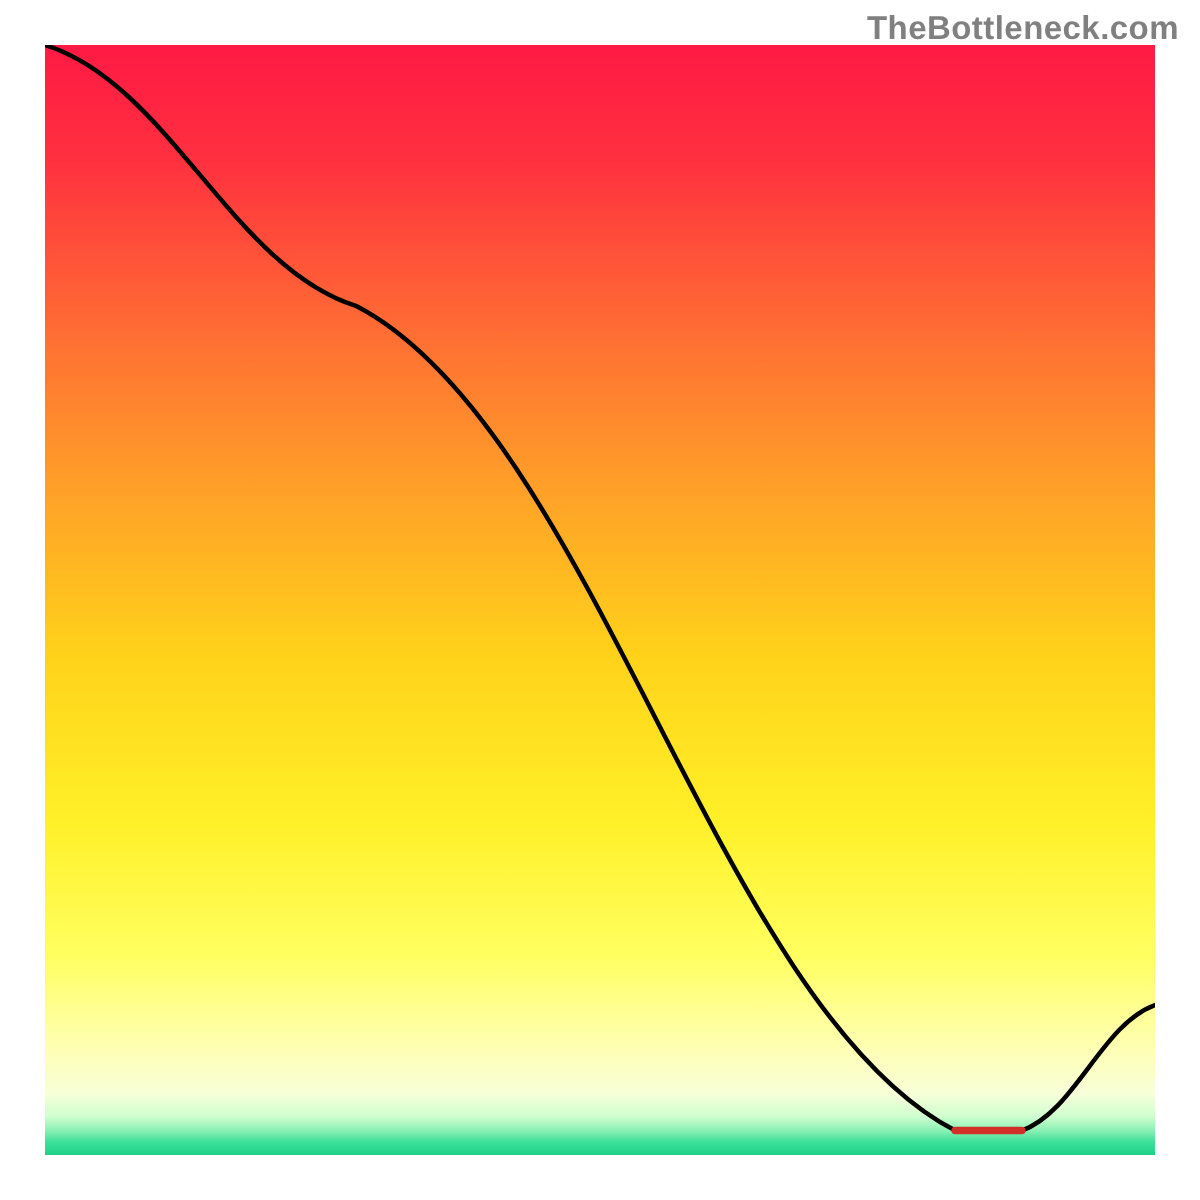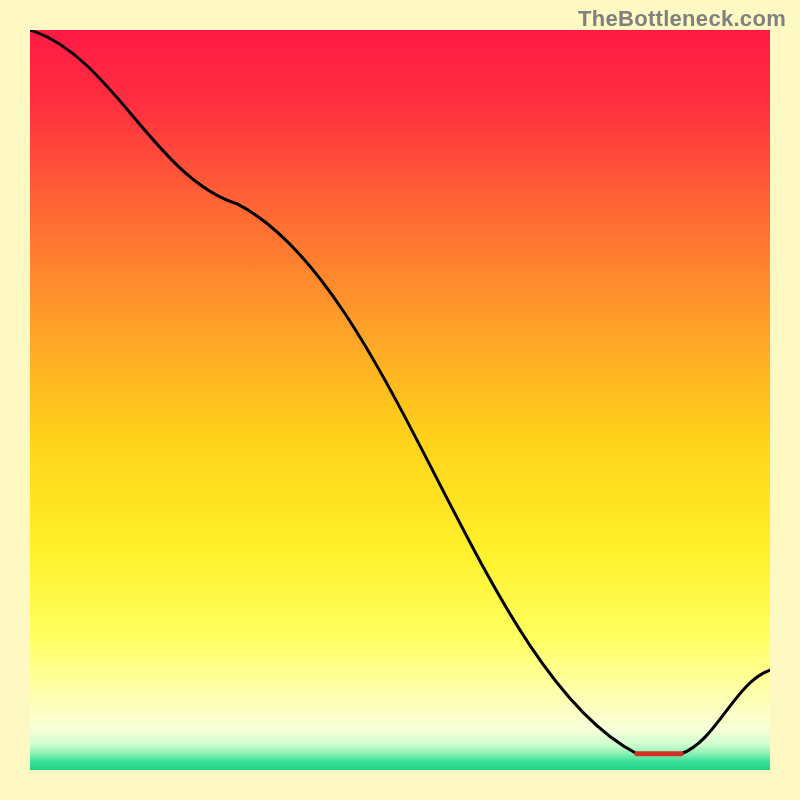--- a/index.html
+++ b/index.html
@@ -8,21 +8,21 @@
     width: 800px;
     height: 800px;
     background: #000;
     font-family: Arial, Helvetica, sans-serif;
     overflow: hidden;
   }
   .outer {
     position: relative;
     width: 800px;
     height: 800px;
-    background: #fef9c3;
+    background: #ffffff;
   }
   .watermark {
     position: absolute;
     top: 6px;
     right: 14px;
     color: #808080;
     font-size: 22px;
     font-weight: 600;
     letter-spacing: 0.3px;
     z-index: 20;

